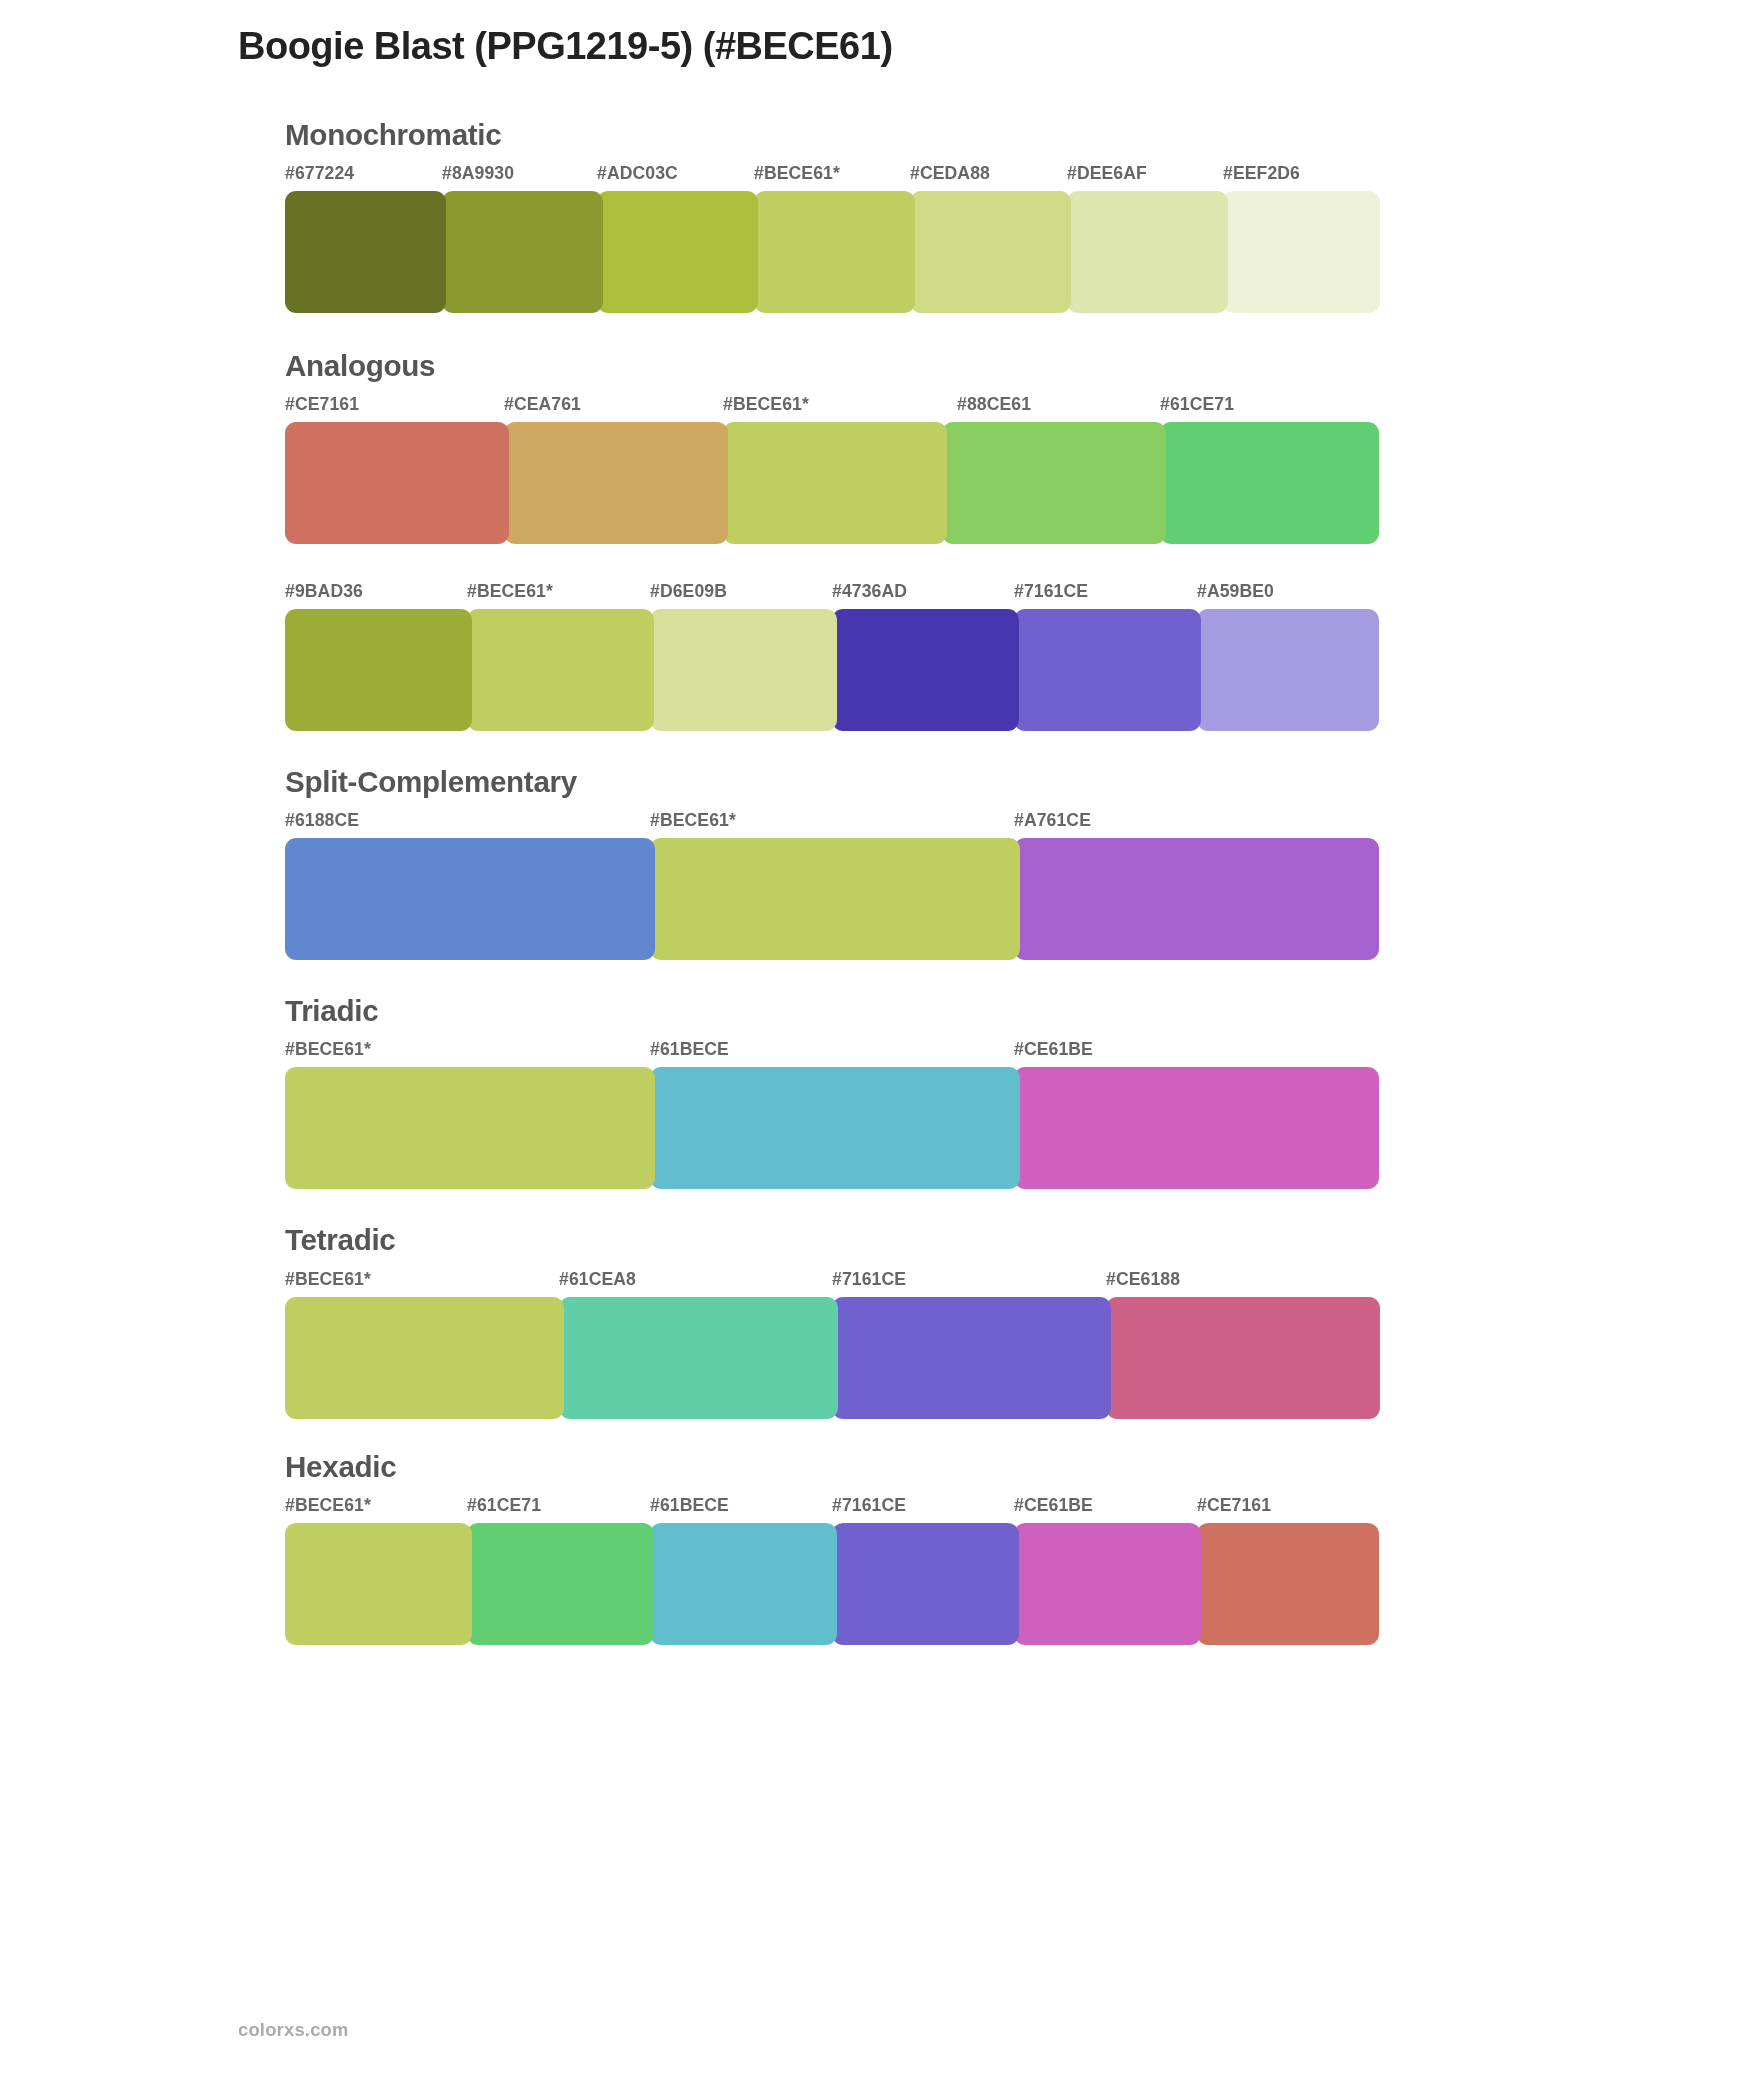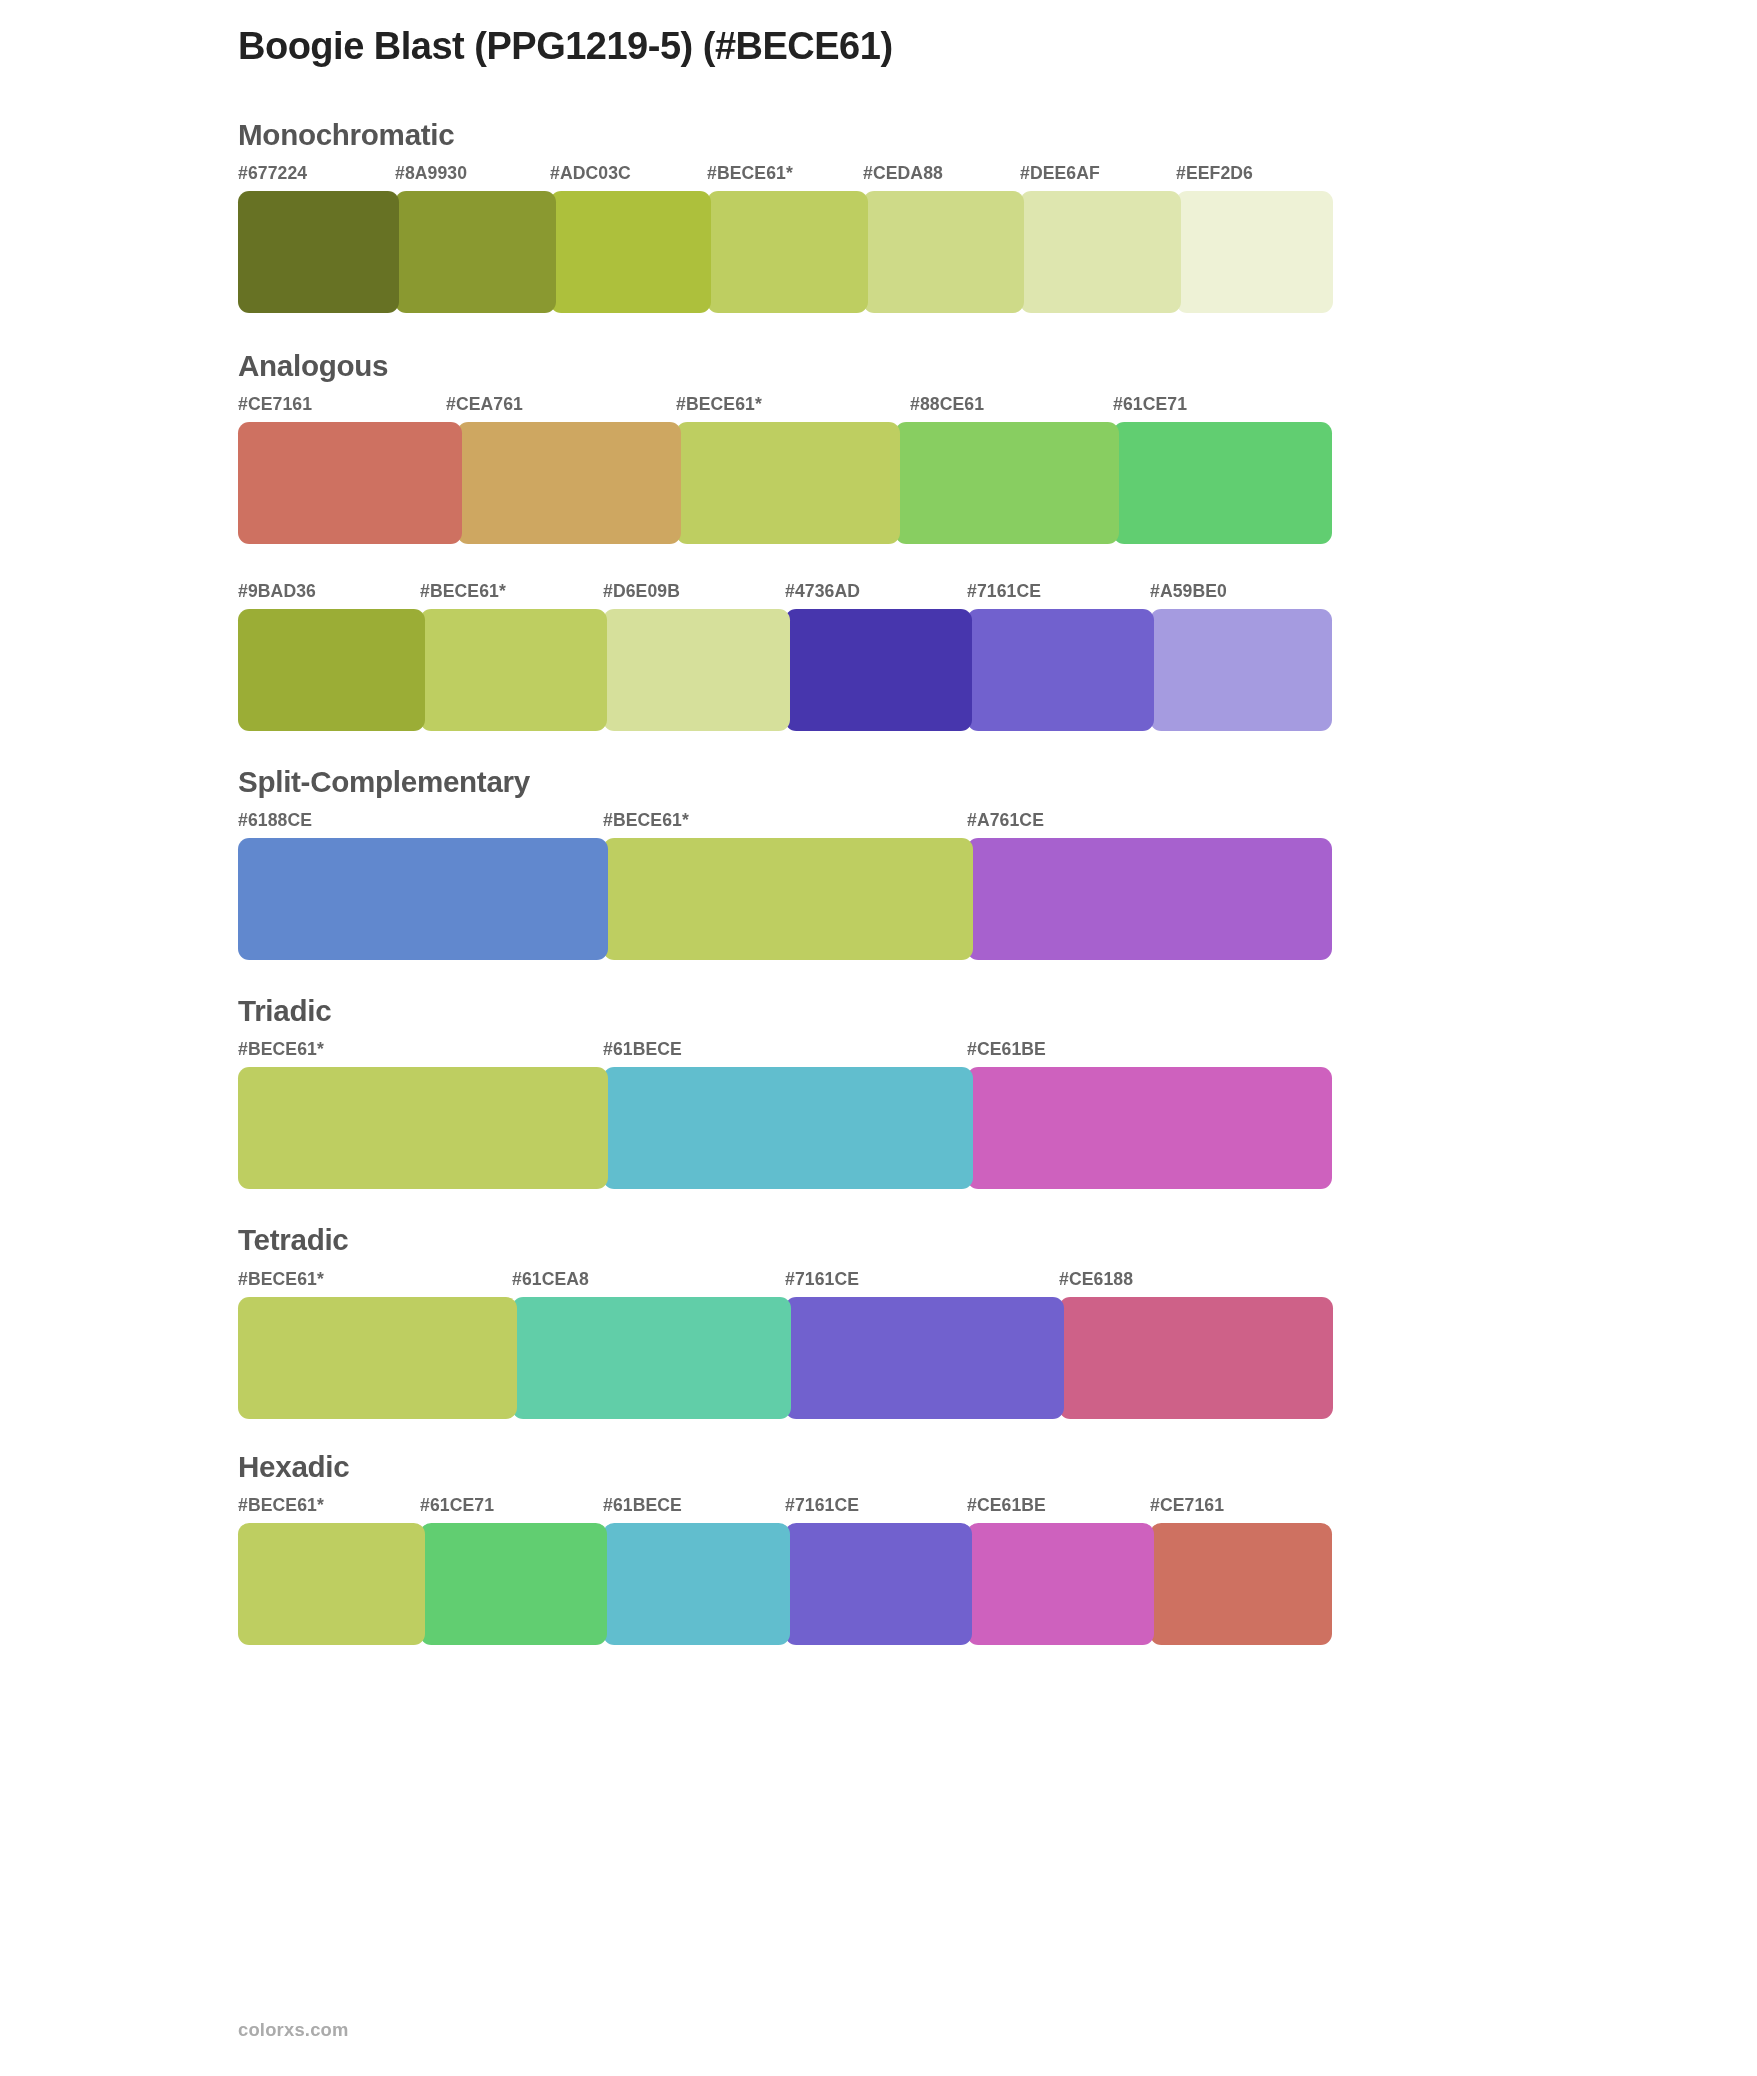--- a/index.html
+++ b/index.html
@@ -37,20 +37,21 @@
     font-size: 30px;
     font-weight: bold;
     color: #222222;
     letter-spacing: -0.3px;
     line-height: 1.2;
     margin: 14.4px 0 0 0;
     padding: 0;
   }
   .sections {
     margin-top: 50px;
+    padding-left: 47px;
   }
   .section {
     position: relative;
     padding-left: 238px;
     margin-bottom: 32px;
   }
   .section-title {
     font-size: 29.6px;
     font-weight: bold;
     color: #555555;
@@ -125,21 +126,21 @@
           <div class="swatch" title="#EEF2D6" style="left: 938px; width: 157px; background: rgb(238, 242, 214); z-index: 1;"></div>
           <div class="swatch-label" style="left: 938px;">#EEF2D6</div>
         </div>
       </div>
       <div class="section analog">
         <div class="section-title">Analogous</div>
         <div class="swatch-row">
           <div class="swatch" title="#CE7161" style="left: 0px; width: 224px; background: rgb(206, 113, 97); z-index: 5;"></div>
           <div class="swatch-label" style="left: 0px;">#CE7161</div>
           <div class="swatch" title="#CEA761" style="left: 219px; width: 224px; background: rgb(206, 167, 97); z-index: 4;"></div>
-          <div class="swatch-label" style="left: 208px;">#CEA761</div>
+          <div class="swatch-label" style="left: 219px;">#CEA761</div>
           <div class="swatch" title="#BECE61*" style="left: 438px; width: 224px; background: rgb(190, 206, 97); z-index: 3;"></div>
           <div class="swatch-label" style="left: 438px;">#BECE61*</div>
           <div class="swatch" title="#88CE61" style="left: 657px; width: 224px; background: rgb(136, 206, 97); z-index: 2;"></div>
           <div class="swatch-label" style="left: 672px;">#88CE61</div>
           <div class="swatch" title="#61CE71" style="left: 875px; width: 219px; background: rgb(97, 206, 113); z-index: 1;"></div>
           <div class="swatch-label" style="left: 875px;">#61CE71</div>
         </div>
       </div>
       <div class="section comp">
         <div class="swatch-row">

